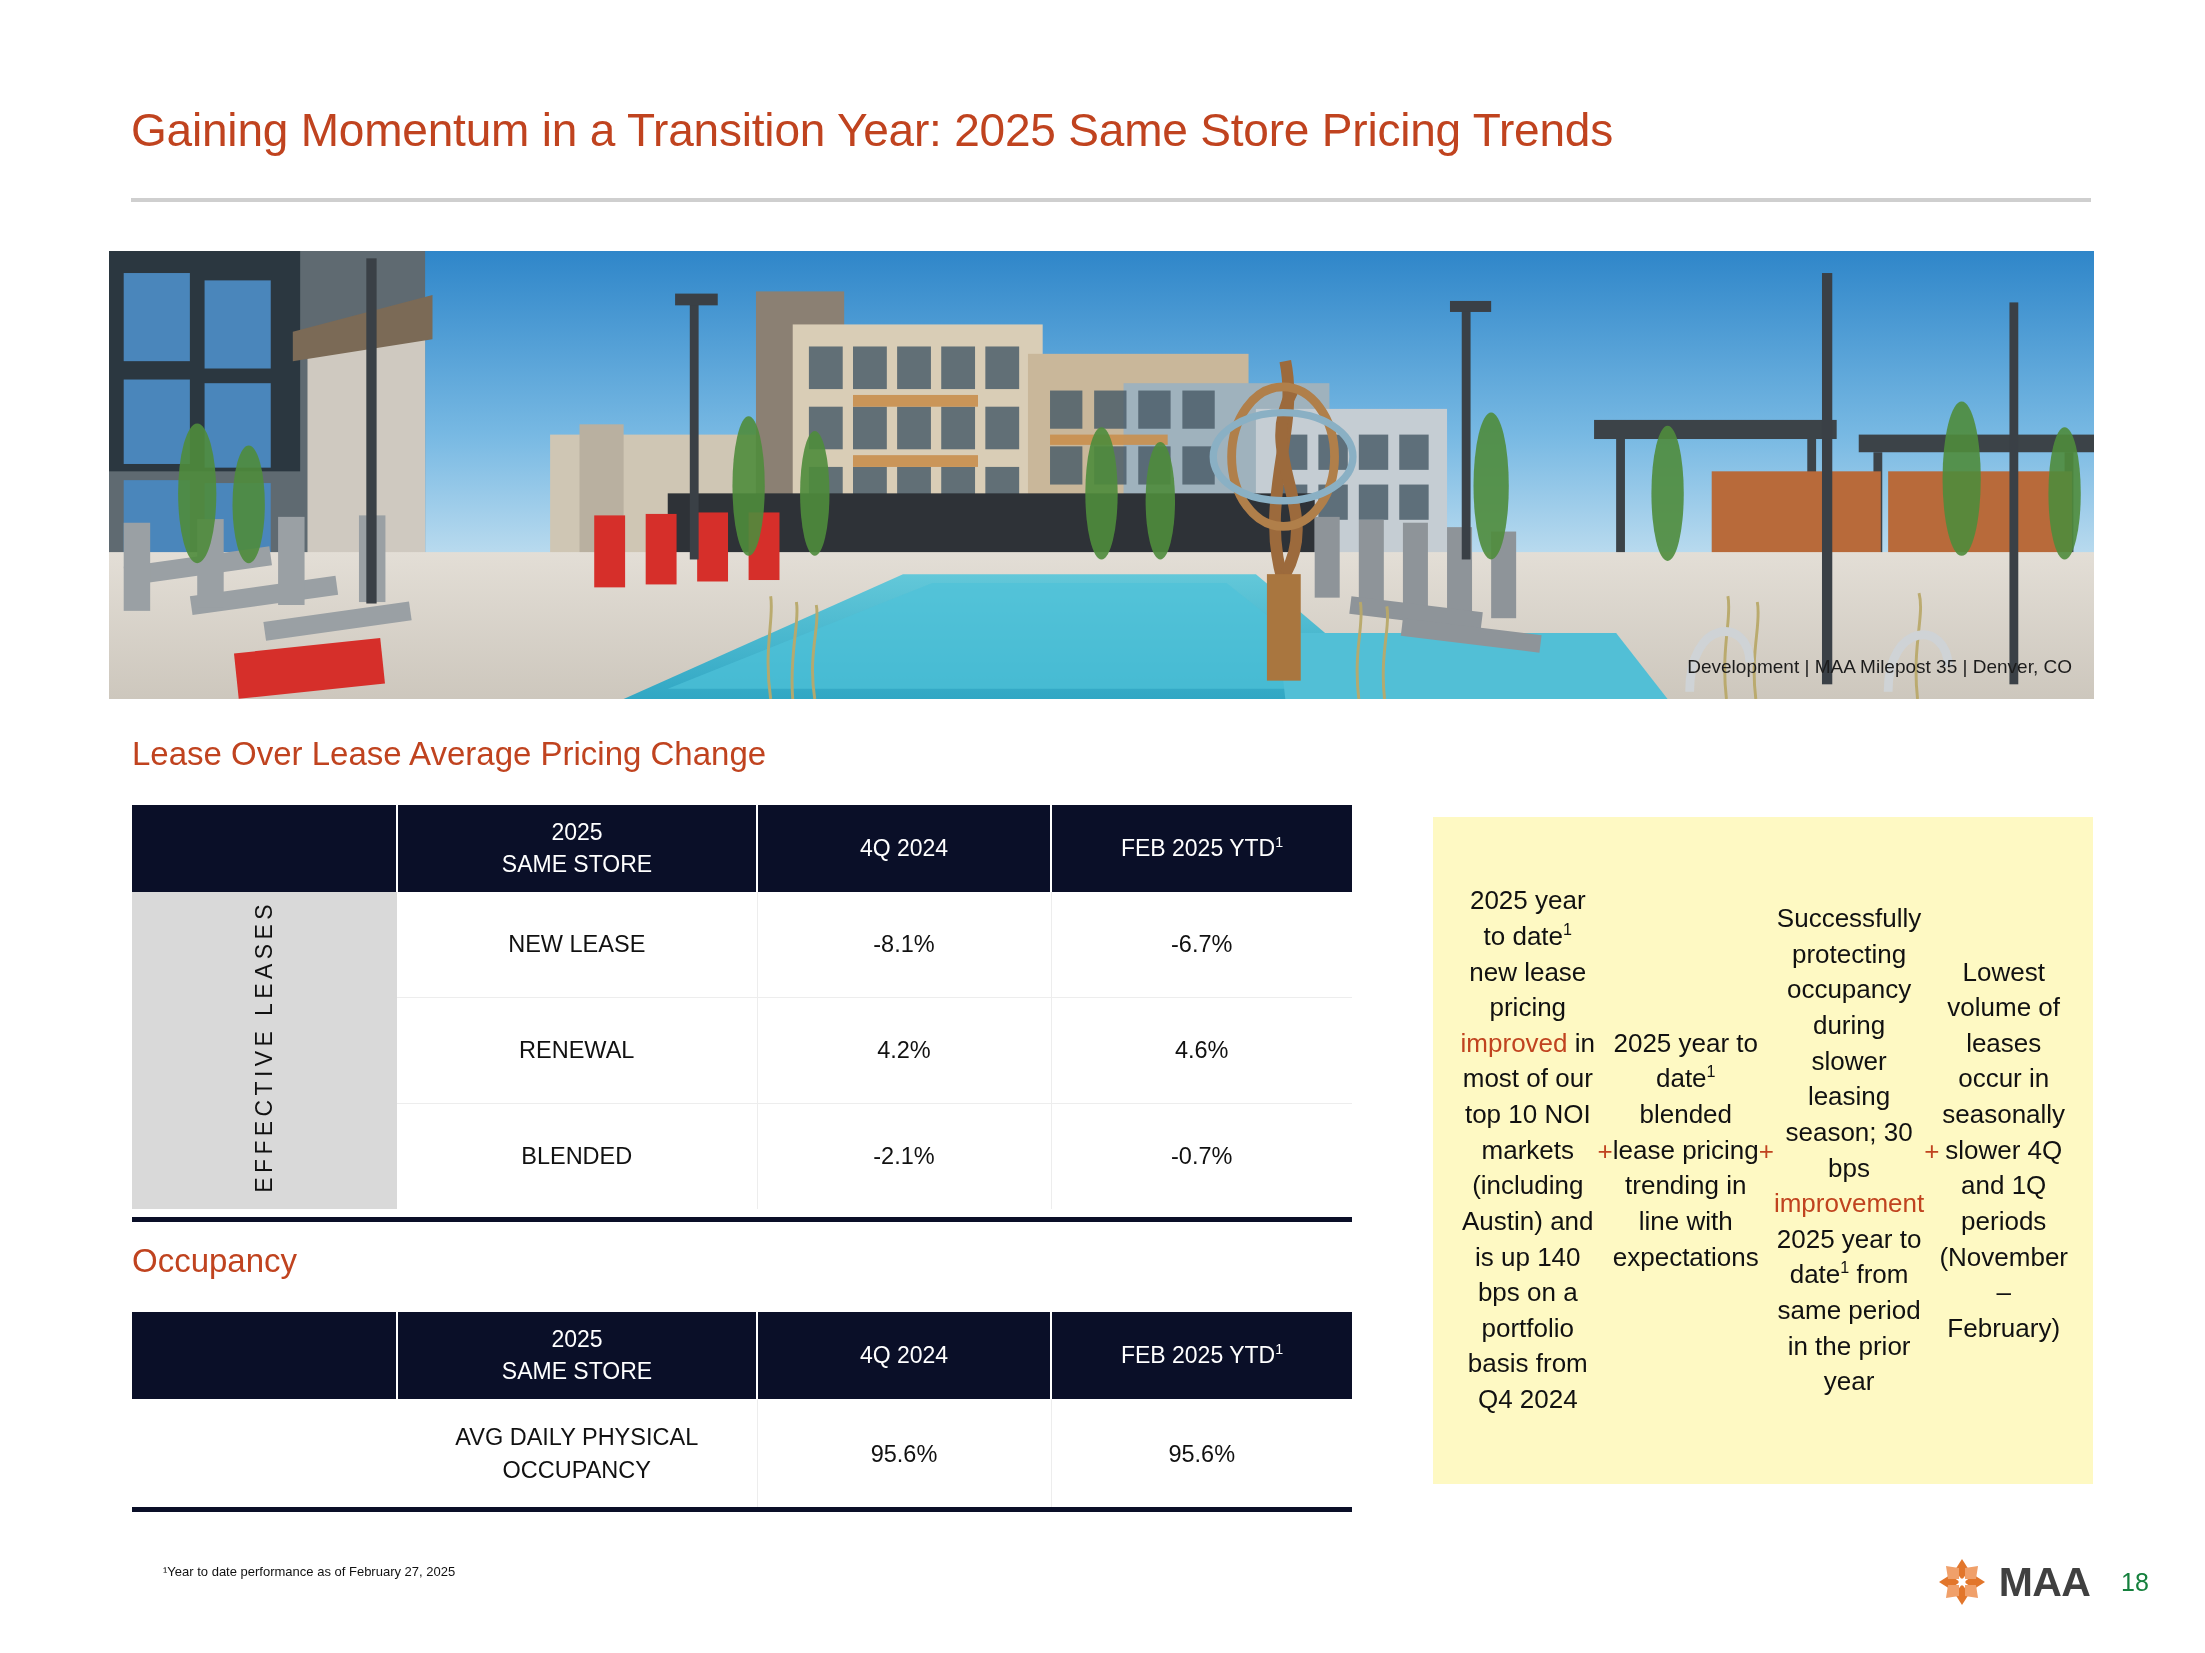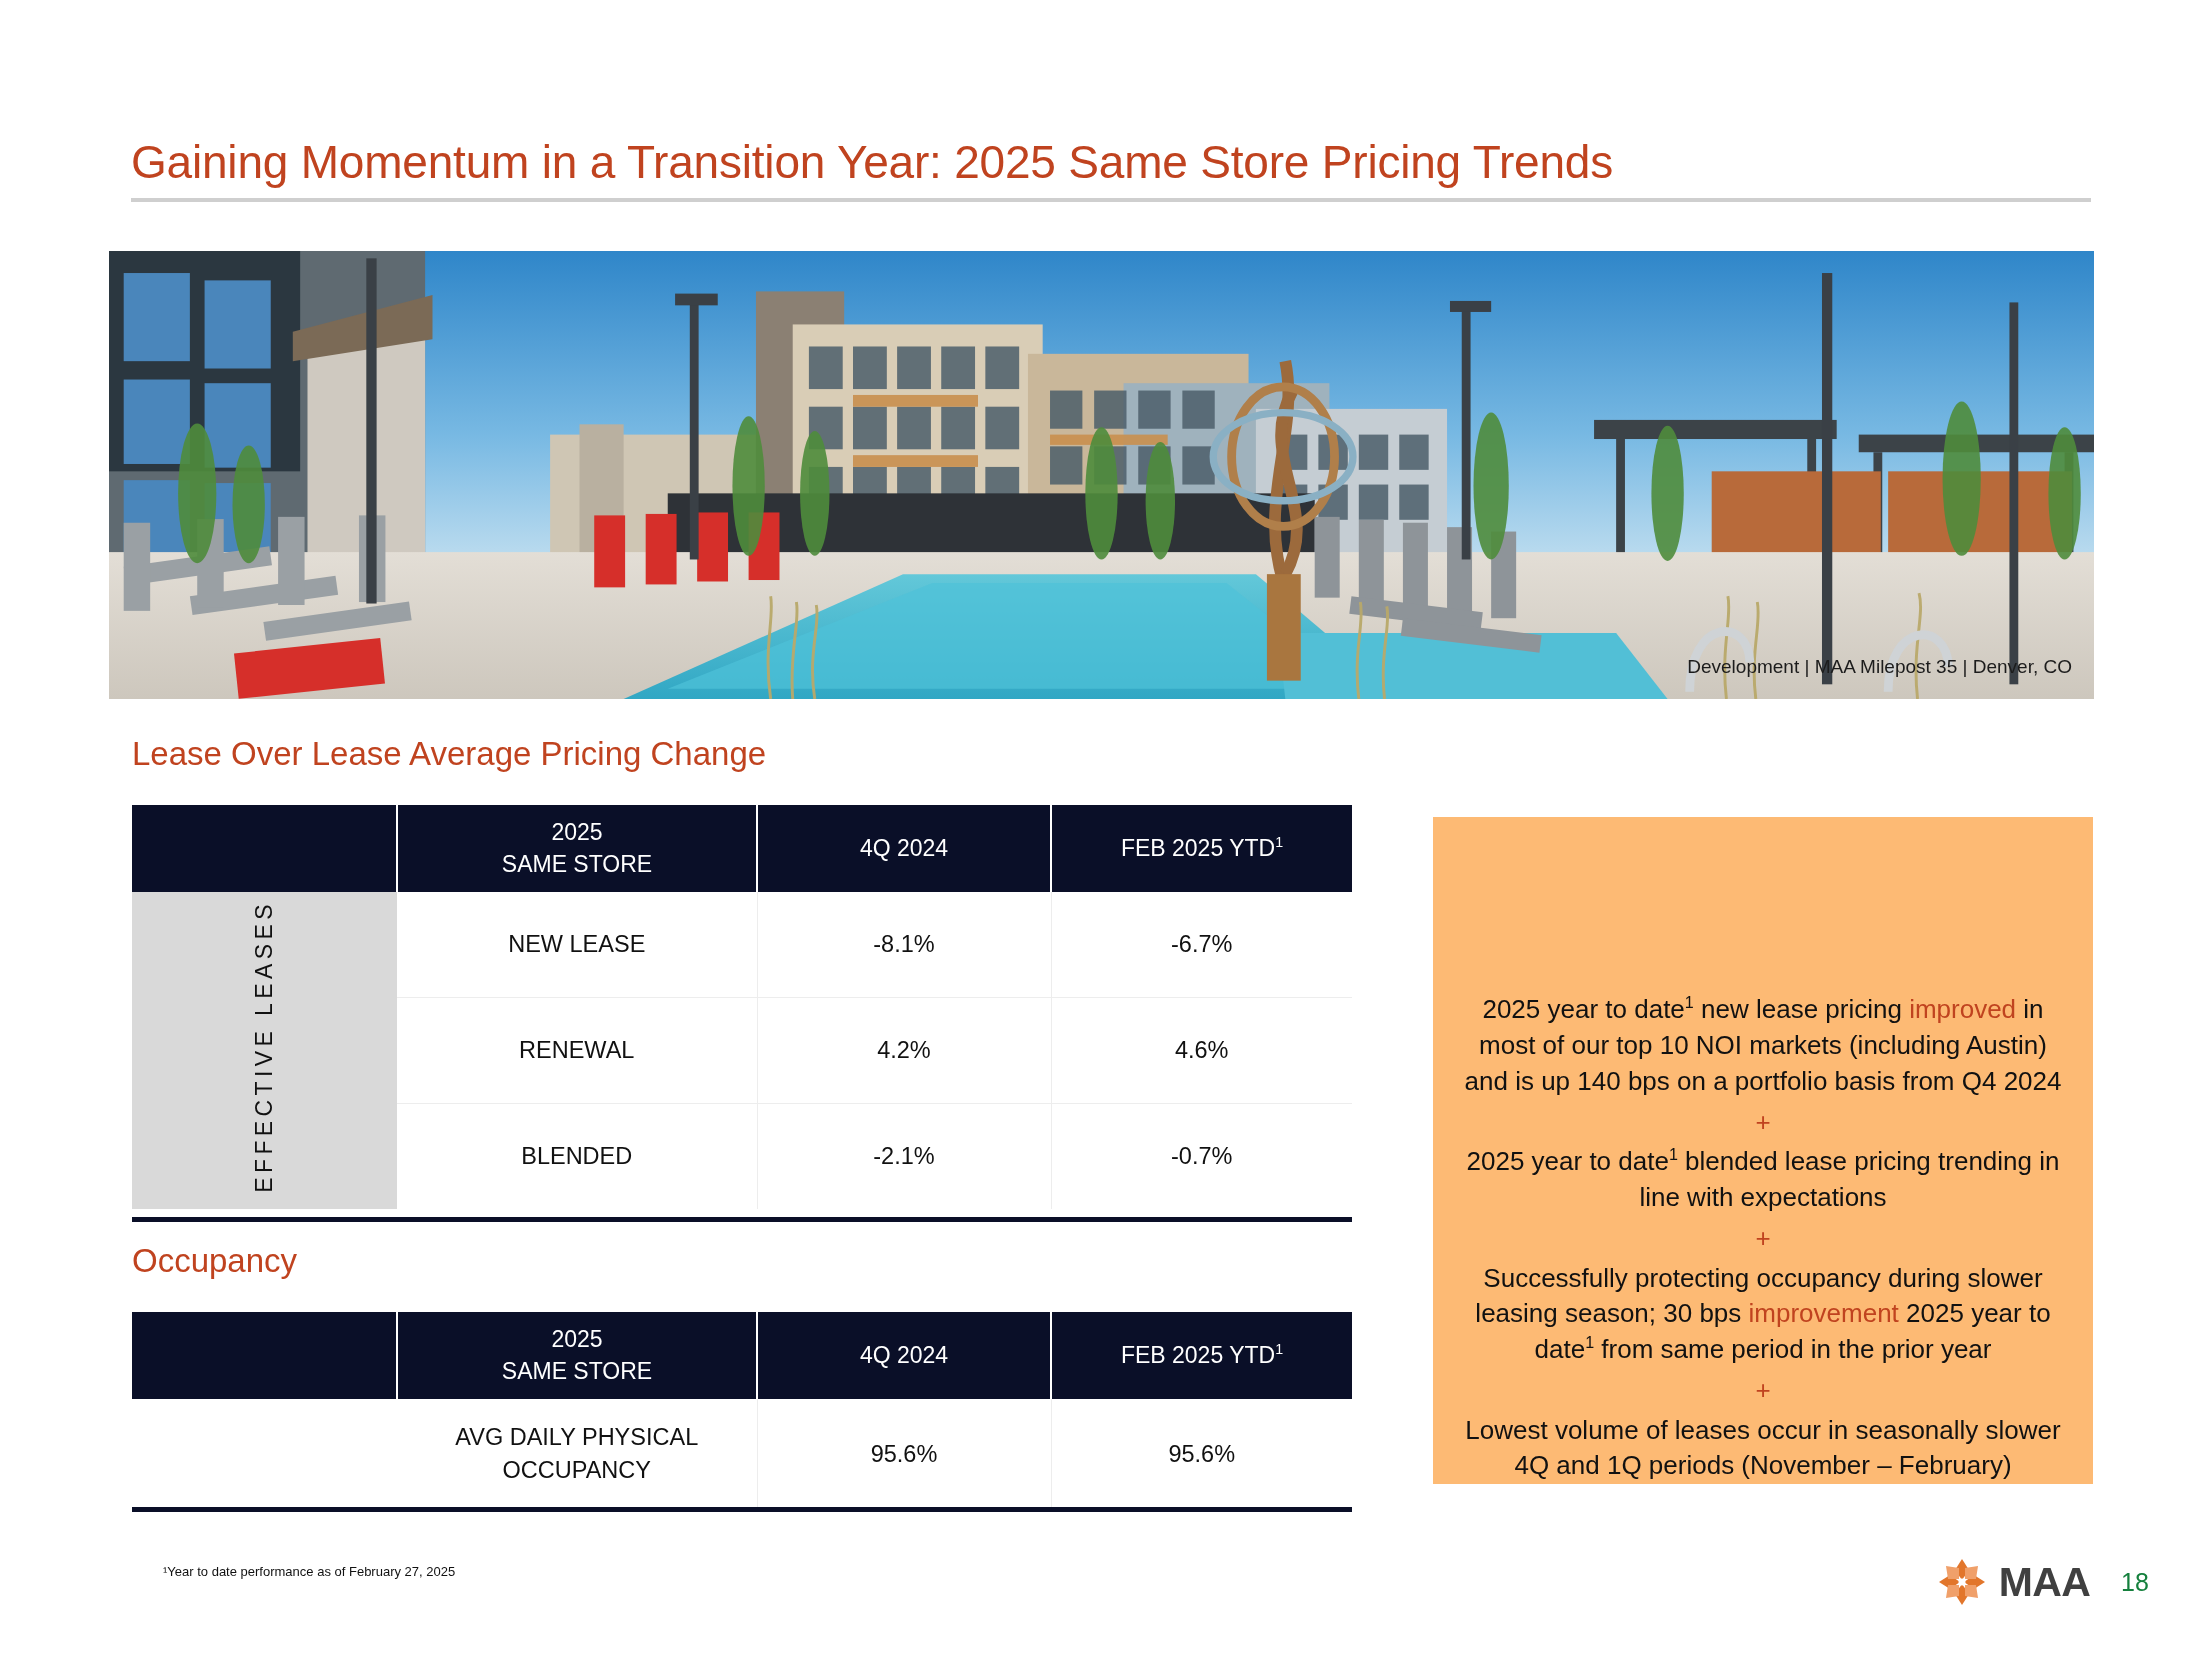--- a/index.html
+++ b/index.html
@@ -9,21 +9,21 @@
     font-family:"Liberation Sans", sans-serif;
     overflow:hidden;
     position:relative;
   }
   .slide{position:absolute;inset:0;}
 
   
   .title{
     position:absolute;left:131px;top:103px;
     font-size:46px;font-weight:400;color:#C0431F;
-    letter-spacing:-0.2px;white-space:nowrap;margin-top:32px;
+    letter-spacing:-0.2px;white-space:nowrap;
   }
   .title-rule{
     position:absolute;left:131px;top:198px;width:1960px;height:4.4px;
     background:#CFCFCF;
   }
 
   
   .photo{
     position:absolute;left:109px;top:251px;width:1985px;height:448px;
     overflow:hidden;background:#7fb4d8;
@@ -91,22 +91,22 @@
     font-size:23px;letter-spacing:4.4px;color:#111;
     white-space:nowrap;display:inline-block;
   }
   .tbl-underline{position:absolute;height:5.1px;background:#0A0F28;}
   #ul-lease{left:132px;top:1217px;width:1220px;}
   #ul-occ{left:132px;top:1507px;width:1220px;}
 
   
   .panel{
     position:absolute;left:1433px;top:817px;width:660px;height:667px;
-    background:#fdba74;
-    display:flex;flex-direction:column;align-items:center;justify-content:flex-end;
+    background:#fef9c3;
+    display:flex;flex-direction:row;align-items:center;justify-content:center;
     padding:0 25px;box-sizing:border-box;
   }
   .panel p{
     margin:0;text-align:center;font-size:26px;line-height:1.37;color:#111;
     font-weight:400;
   }
   .panel .plus{
     color:#C0431F;font-size:26px;margin:9.6px 0;text-align:center;line-height:1;
   }
   .hl{color:#C0431F;}

